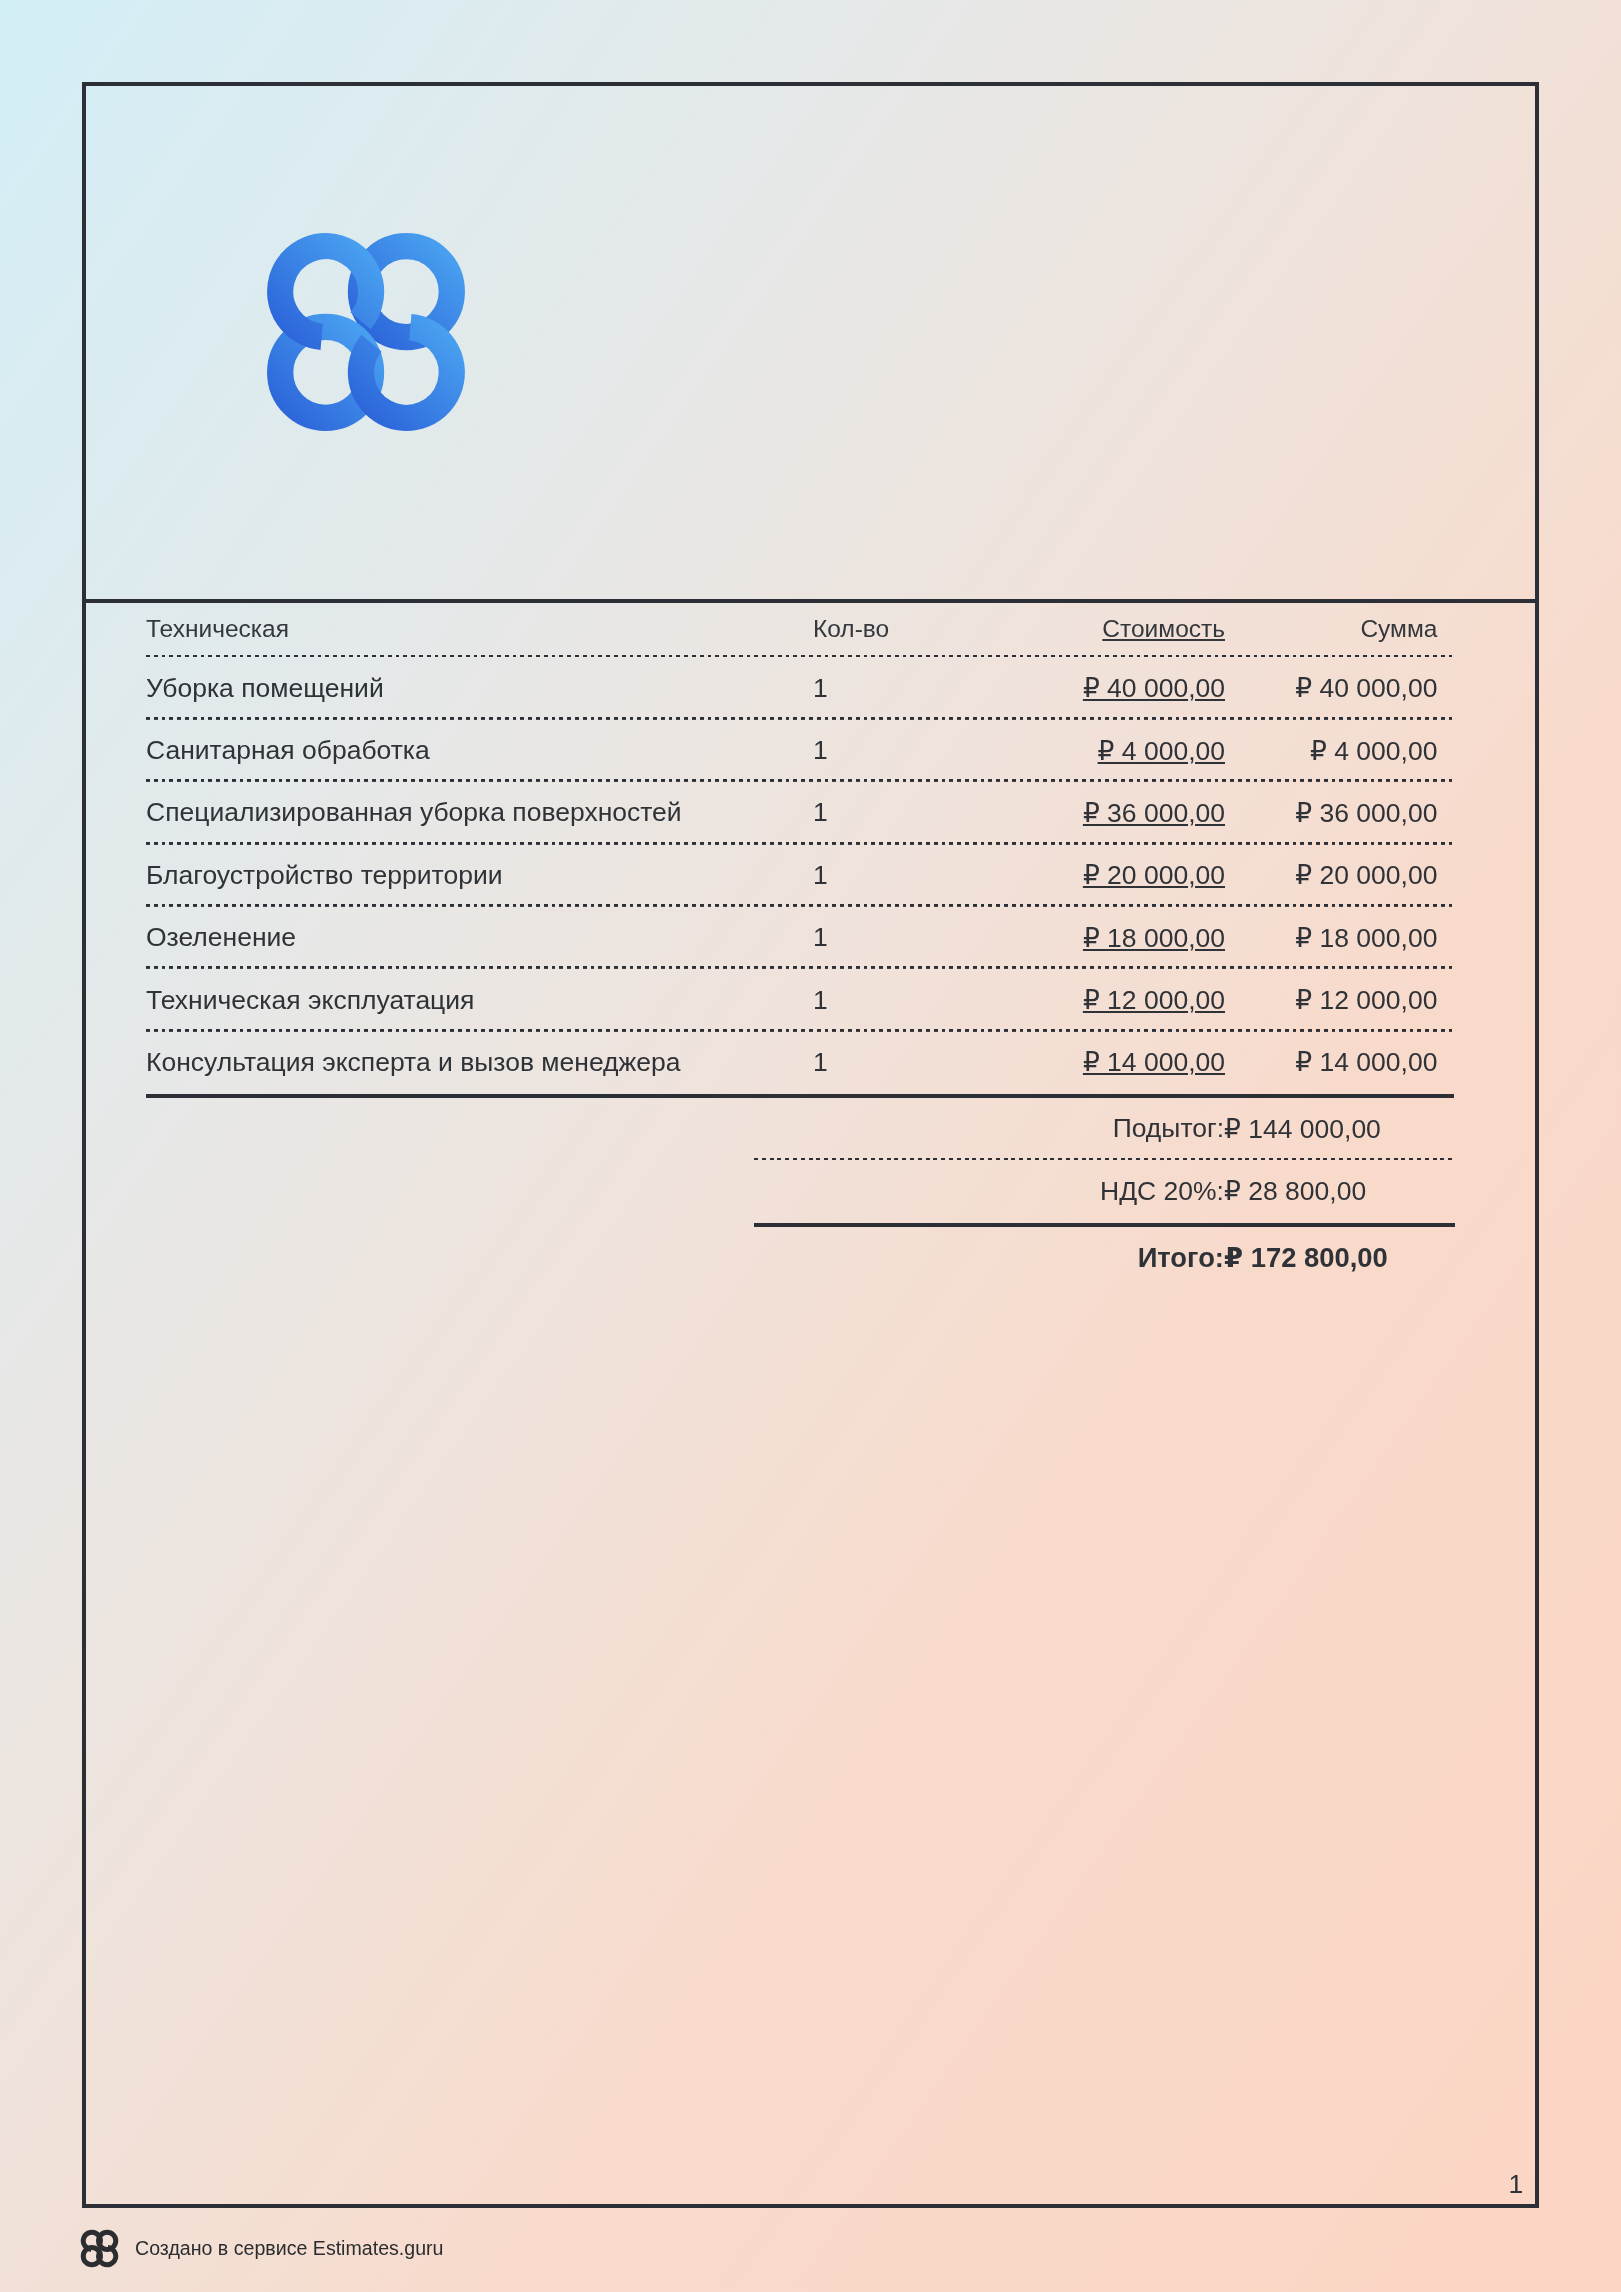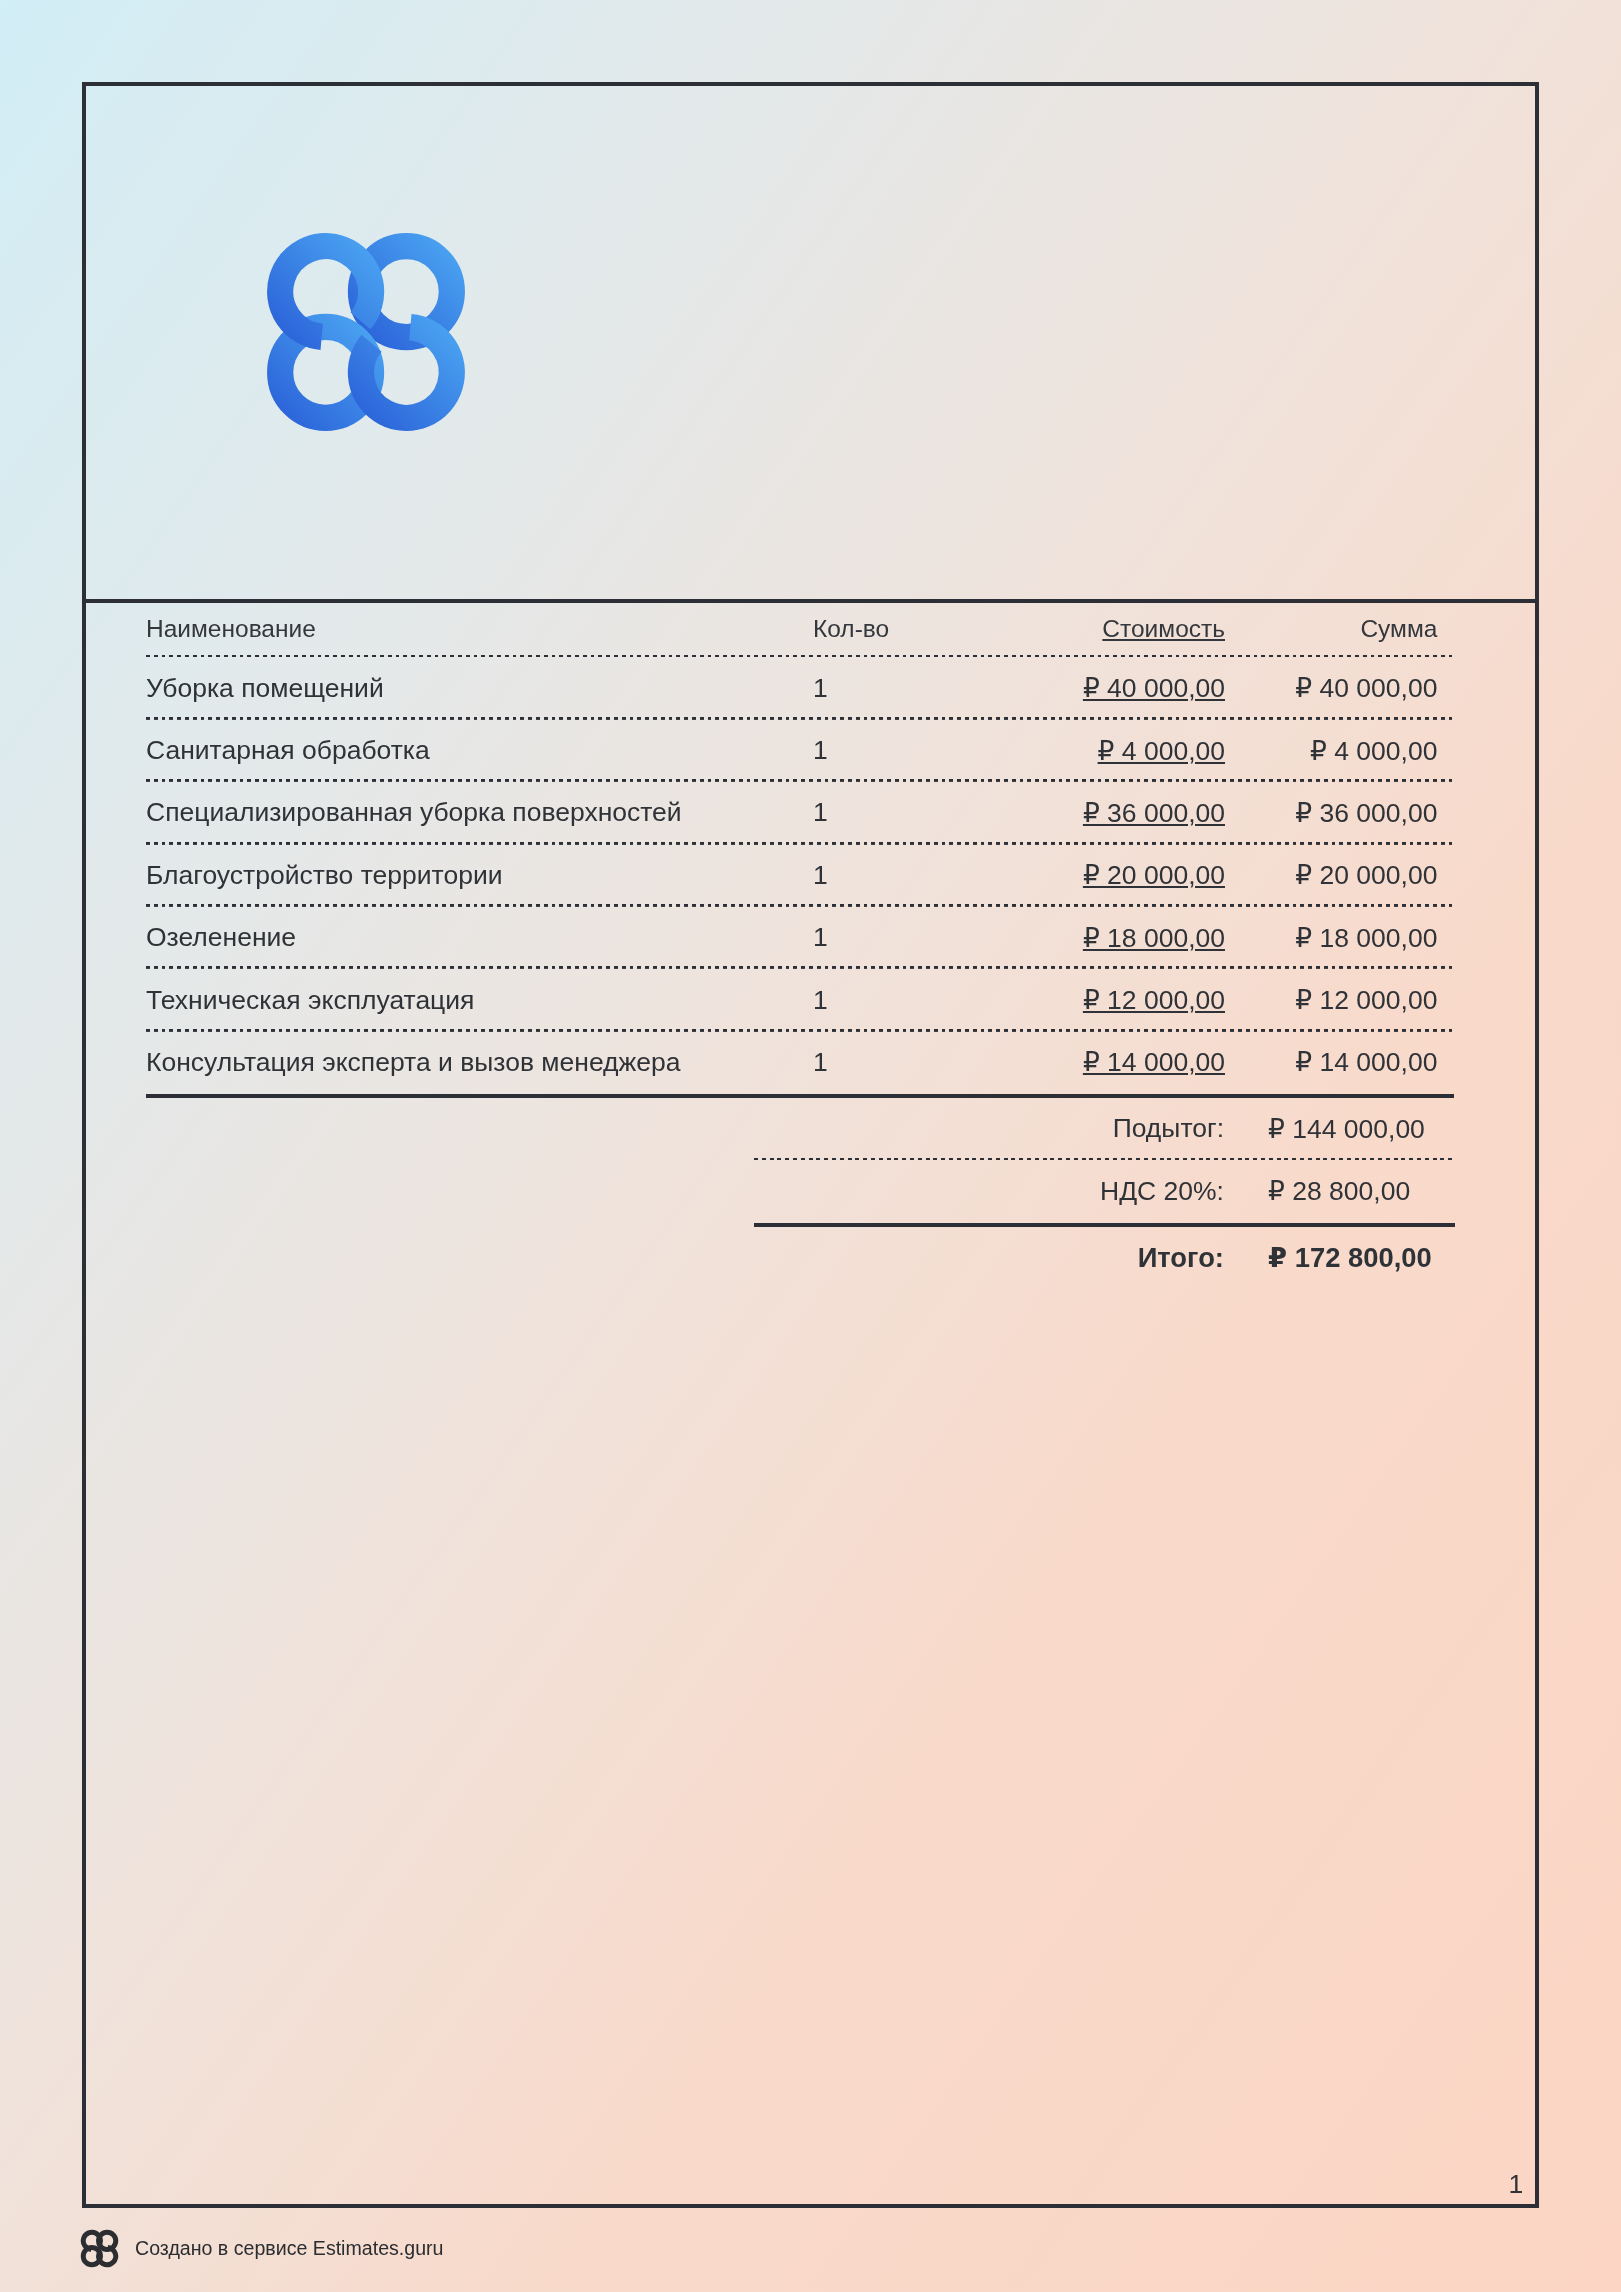--- a/index.html
+++ b/index.html
@@ -53,21 +53,21 @@
   }
   .hrow .c{font-size:24.5px;padding:11.8px 0 14.7px;color:#34373c;}
   .drow .c{font-size:26.5px;padding:14.7px 0 15.7px;}
   .c{white-space:nowrap;}
   .c.qty{text-align:left;}
   .c.price{text-align:right;text-decoration:underline;}
   .c.sum{text-align:right;padding-right:17.6px;box-sizing:border-box;}
   
   .totals{width:701px;margin-left:608px;}
   .trow2{
-    display:grid;grid-template-columns:470px 230px;align-items:center;gap:44px;
+    display:grid;grid-template-columns:470px 230px;align-items:center;
   }
   .trow2 .tlabel{text-align:right;font-size:26.5px;white-space:nowrap;}
   .trow2 .tvalue{font-size:26.5px;padding-right:17.6px;box-sizing:border-box;white-space:nowrap;}
   .trow2 > div{padding-top:14.7px;padding-bottom:15.7px;}
   .trow2.solidline{border-bottom:4.9px solid #2c2f35;}
   .trow2.grand .tlabel,.trow2.grand .tvalue{font-weight:bold;font-size:27.4px;}
   
   .page-num{
     position:absolute;right:11.8px;bottom:3.9px;font-size:26.5px;color:#2f3237;
   }
@@ -97,21 +97,21 @@
         <path d="M 145.9 97.2 A 45 45 0 1 1 107.5 113.1"></path>
       </g>
     </svg>
 
   </div>
 
   <div class="docbody">
 
     <div class="items">
       <div class="trow hrow dotted">
-        <div class="c name">Наименование</div>
+        <div class="c name">Техническая</div>
         <div class="c qty">Кол-во</div>
         <div class="c price">Стоимость</div>
         <div class="c sum">Сумма</div>
       </div>
 
       <div class="trow drow dotted">
         <div class="c name">Уборка помещений</div>
         <div class="c qty">1</div>
         <div class="c price">₽ 40 000,00</div>
         <div class="c sum">₽ 40 000,00</div>

